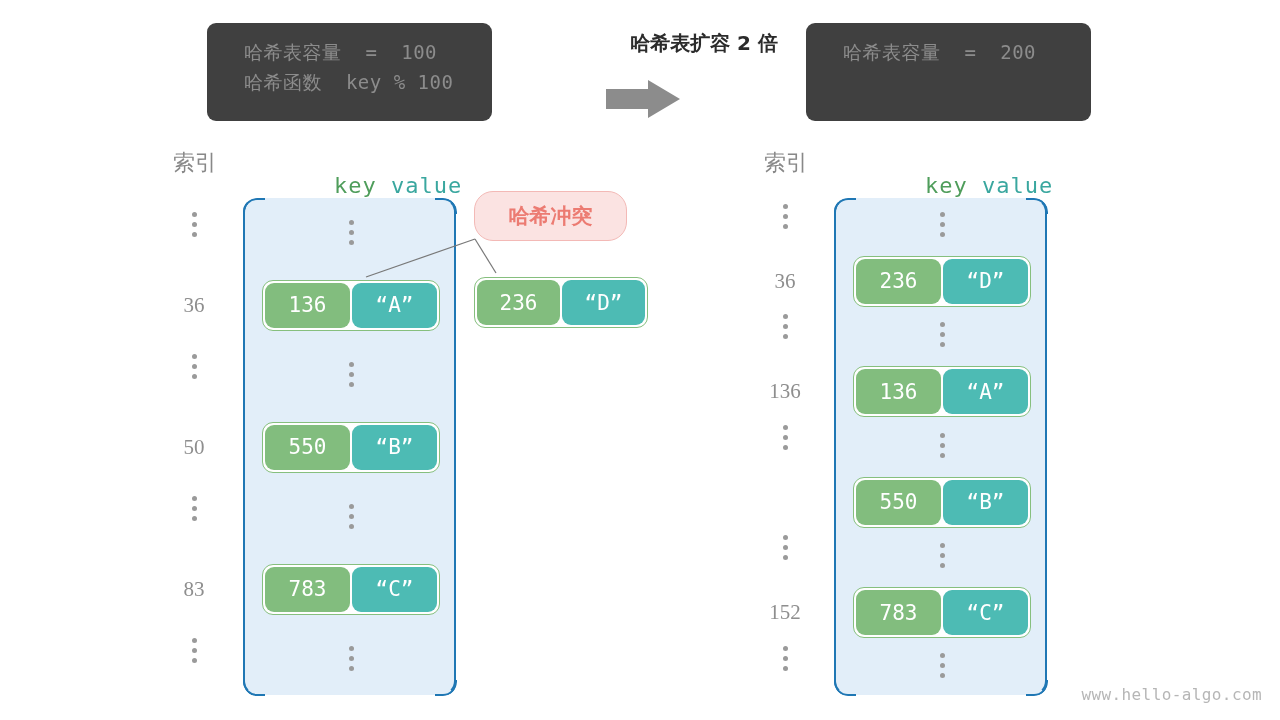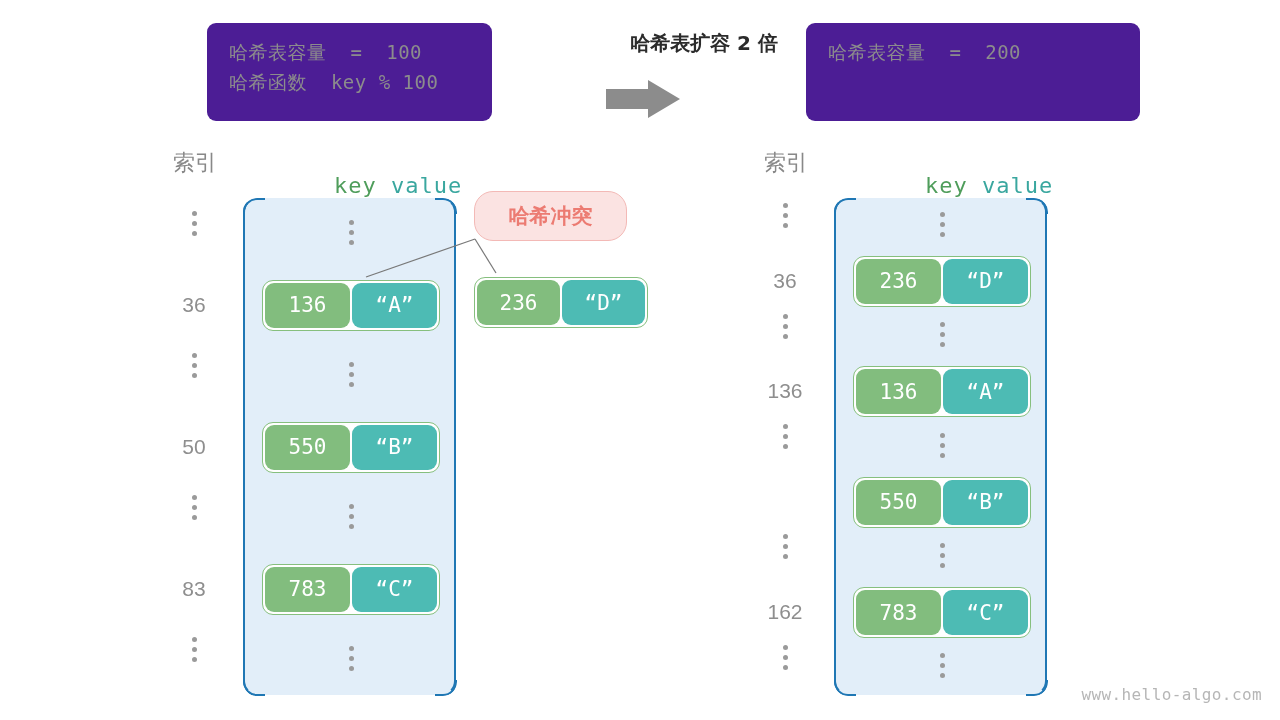--- a/index.html
+++ b/index.html
@@ -9,35 +9,35 @@
   body {
     width: 1280px; height: 720px;
     position: relative;
     overflow: hidden;
     font-family: "DejaVu Sans", "Liberation Sans", sans-serif;
   }
 
   
   .info-box {
     position: absolute;
-    background: #4c1d95;
+    background: #404040;
     border-radius: 9px;
-    padding: 14px 22px 16px 22px;
+    padding: 14px 22px 16px 37px;
     box-sizing: border-box;
   }
   .info-line {
     white-space: pre;
     font-size: 19px;
     line-height: 30px;
     color: #8c8c8c;
     font-family: "DejaVu Sans Mono", "Liberation Mono", monospace;
     letter-spacing: 0.5px;
   }
   #info-left  { left: 207px; top: 23px; width: 285px; height: 98px; }
-  #info-right { left: 806px; top: 23px; width: 334px; height: 98px; }
+  #info-right { left: 806px; top: 23px; width: 285px; height: 98px; }
 
   
   #expand-caption {
     position: absolute;
     left: 508px; top: 30px;
     width: 270px;
     text-align: right;
     font-size: 20px;
     font-weight: bold;
     color: #2b2b2b;
@@ -120,21 +120,21 @@
   }
   .row-index {
     position: absolute;
     left: 0; top: 0;
     width: 88px;
     height: 56px;
     line-height: 56px;
     text-align: center;
     font-size: 21px;
     color: #8e8e8e;
-    font-family: Liberation Sans, sans-serif;
+    font-family: Liberation Serif, serif;
   }
   .dots {
     display: inline-block;
     width: 5px;
     text-align: center;
     color: #9a9a9a;
     font-size: 21px;
     line-height: 0;
   }
   .dots i {
@@ -347,21 +347,21 @@
           <div class="cell cell-value">“B”</div>
         </div>
       </div>
       <div class="row" style="top: 528.944px;">
         <div class="row-index"><span class="dots-wrap"><span class="dots"><i></i><i></i><i></i></span></span></div>
         <div class="bucket-dots">
           <span class="dots-wrap"><span class="dots"><i></i><i></i><i></i></span></span>
         </div>
       </div>
       <div class="row" style="top: 584.167px;">
-        <div class="row-index">162</div>
+        <div class="row-index">152</div>
         <div class="entry">
           <div class="cell cell-key">783</div>
           <div class="cell cell-value">“C”</div>
         </div>
       </div>
       <div class="row" style="top: 639.389px;">
         <div class="row-index"><span class="dots-wrap"><span class="dots"><i></i><i></i><i></i></span></span></div>
         <div class="bucket-dots">
           <span class="dots-wrap"><span class="dots"><i></i><i></i><i></i></span></span>
         </div>

